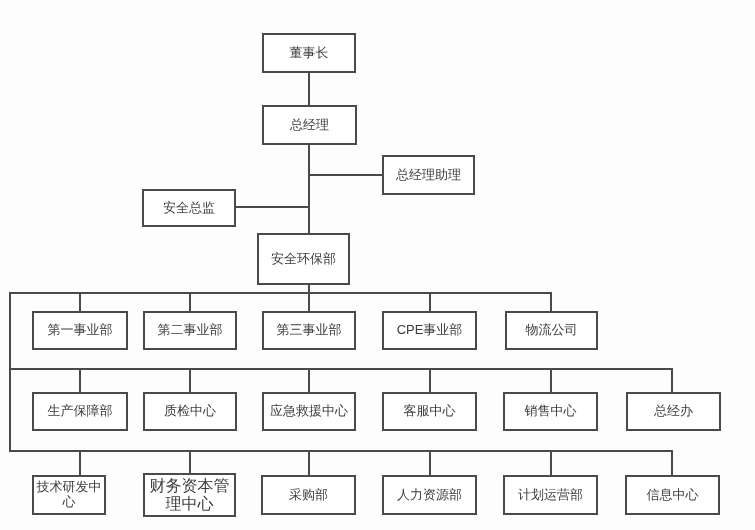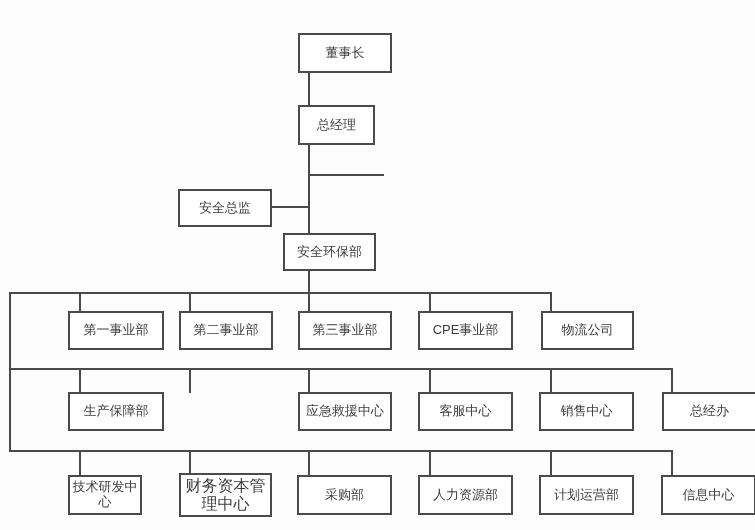--- a/index.html
+++ b/index.html
@@ -14,21 +14,20 @@
     position:absolute;
     box-sizing:border-box;
     background:var(--boxbg,#ffffff);
     border:2px solid var(--line,#4a4a4a);
     color:var(--text,#3c3c3c);
     display:flex;align-items:center;justify-content:center;
     text-align:center;
     font-size:13px;
     line-height:1.15;
     padding:16px 2px;
-    margin-left:36px;
   }
   .node.small-wrap{font-size:16px;}
   .vl{position:absolute;width:2px;background:var(--line,#4a4a4a);}
   .hl{position:absolute;height:2px;background:var(--line,#4a4a4a);}
 </style>
 </head>
 <body>
 
 <div class="canvas">
 
@@ -59,31 +58,33 @@
   <div class="vl" style="left:671px;top:368px;height:25px"></div>
 
   <div class="vl" style="left:79px;top:450px;height:26px"></div>
   <div class="vl" style="left:189px;top:450px;height:26px"></div>
   <div class="vl" style="left:308px;top:450px;height:26px"></div>
   <div class="vl" style="left:429px;top:450px;height:26px"></div>
   <div class="vl" style="left:550px;top:450px;height:26px"></div>
   <div class="vl" style="left:671px;top:450px;height:26px"></div>
 
   <div class="node" style="left:262px;top:33px;width:94px;height:40px">董事长</div>
-  <div class="node" style="left:262px;top:105px;width:77px;height:40px">总经理</div>
+  <div class="node" style="left:262px;top:105px;width:95px;height:40px">总经理</div>
+  <div class="node" style="left:382px;top:155px;width:93px;height:40px">总经理助理</div>
   <div class="node" style="left:142px;top:189px;width:94px;height:38px">安全总监</div>
-  <div class="node" style="left:247px;top:233px;width:93px;height:38px">安全环保部</div>
+  <div class="node" style="left:257px;top:233px;width:93px;height:52px">安全环保部</div>
 
   <div class="node" style="left:32px;top:311px;width:96px;height:39px">第一事业部</div>
   <div class="node" style="left:143px;top:311px;width:94px;height:39px">第二事业部</div>
   <div class="node" style="left:262px;top:311px;width:94px;height:39px">第三事业部</div>
   <div class="node" style="left:382px;top:311px;width:95px;height:39px">CPE事业部</div>
   <div class="node" style="left:505px;top:311px;width:93px;height:39px">物流公司</div>
 
   <div class="node" style="left:32px;top:392px;width:96px;height:39px">生产保障部</div>
+  <div class="node" style="left:143px;top:392px;width:94px;height:39px">质检中心</div>
   <div class="node" style="left:262px;top:392px;width:94px;height:39px">应急救援中心</div>
   <div class="node" style="left:382px;top:392px;width:95px;height:39px">客服中心</div>
   <div class="node" style="left:503px;top:392px;width:95px;height:39px">销售中心</div>
   <div class="node" style="left:626px;top:392px;width:95px;height:39px">总经办</div>
 
   <div class="node" style="left:32px;top:475px;width:74px;height:40px">技术研发中心</div>
   <div class="node small-wrap" style="left:143px;top:473px;width:93px;height:44px">财务资本管理中心</div>
   <div class="node" style="left:261px;top:475px;width:95px;height:40px">采购部</div>
   <div class="node" style="left:503px;top:475px;width:95px;height:40px">计划运营部</div>
   <div class="node" style="left:382px;top:475px;width:95px;height:40px">人力资源部</div>

